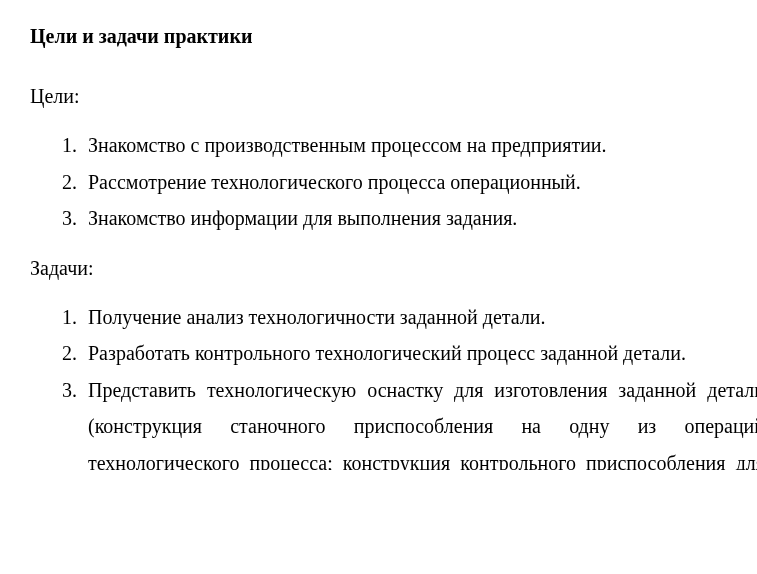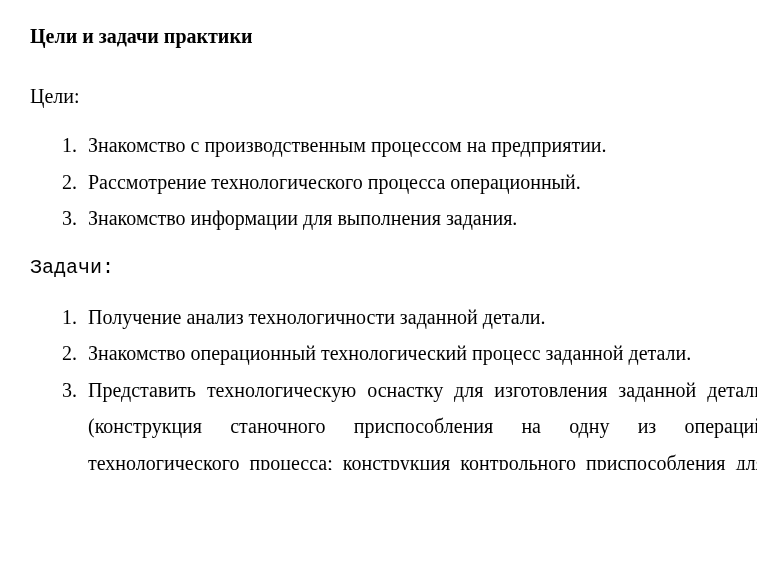--- a/index.html
+++ b/index.html
@@ -26,21 +26,20 @@
     font-size: 20px;
     font-weight: 700;
     line-height: 24px;
   }
   .section-label {
     margin: 36px 0 0 30px;
     line-height: 24px;
   }
   .section-label.second {
     margin-top: 19px;
-    font-family: Liberation Mono, monospace;
   }
   ol.doc-list {
     list-style: none;
     margin: 19px 0 0 0;
     padding: 0;
   }
   ol.doc-list li {
     position: relative;
     margin-left: 88px;
     width: 677px;
@@ -84,21 +83,21 @@
 
   <p class="section-label second">Задачи:</p>
 
   <ol class="doc-list">
     <li>
       <span class="item-number">1.</span>
       <span>Получение анализ технологичности заданной детали.</span>
     </li>
     <li>
       <span class="item-number">2.</span>
-      <span>Знакомство операционный технологический процесс заданной детали.</span>
+      <span>Разработать контрольного технологический процесс заданной детали.</span>
     </li>
     <li>
       <span class="item-number">3.</span>
       <span>Представить технологическую оснастку для изготовления заданной детали (конструкция станочного приспособления на одну из операций технологического процесса; конструкция контрольного приспособления для измерения точности взаимного расположения отдельных поверхностей деталей).</span>
     </li>
     <li class="justify-last">
       <span class="item-number">4.</span>
       <span>Характеристика серийности изготавливаемых деталей</span>
     </li>
   </ol>

